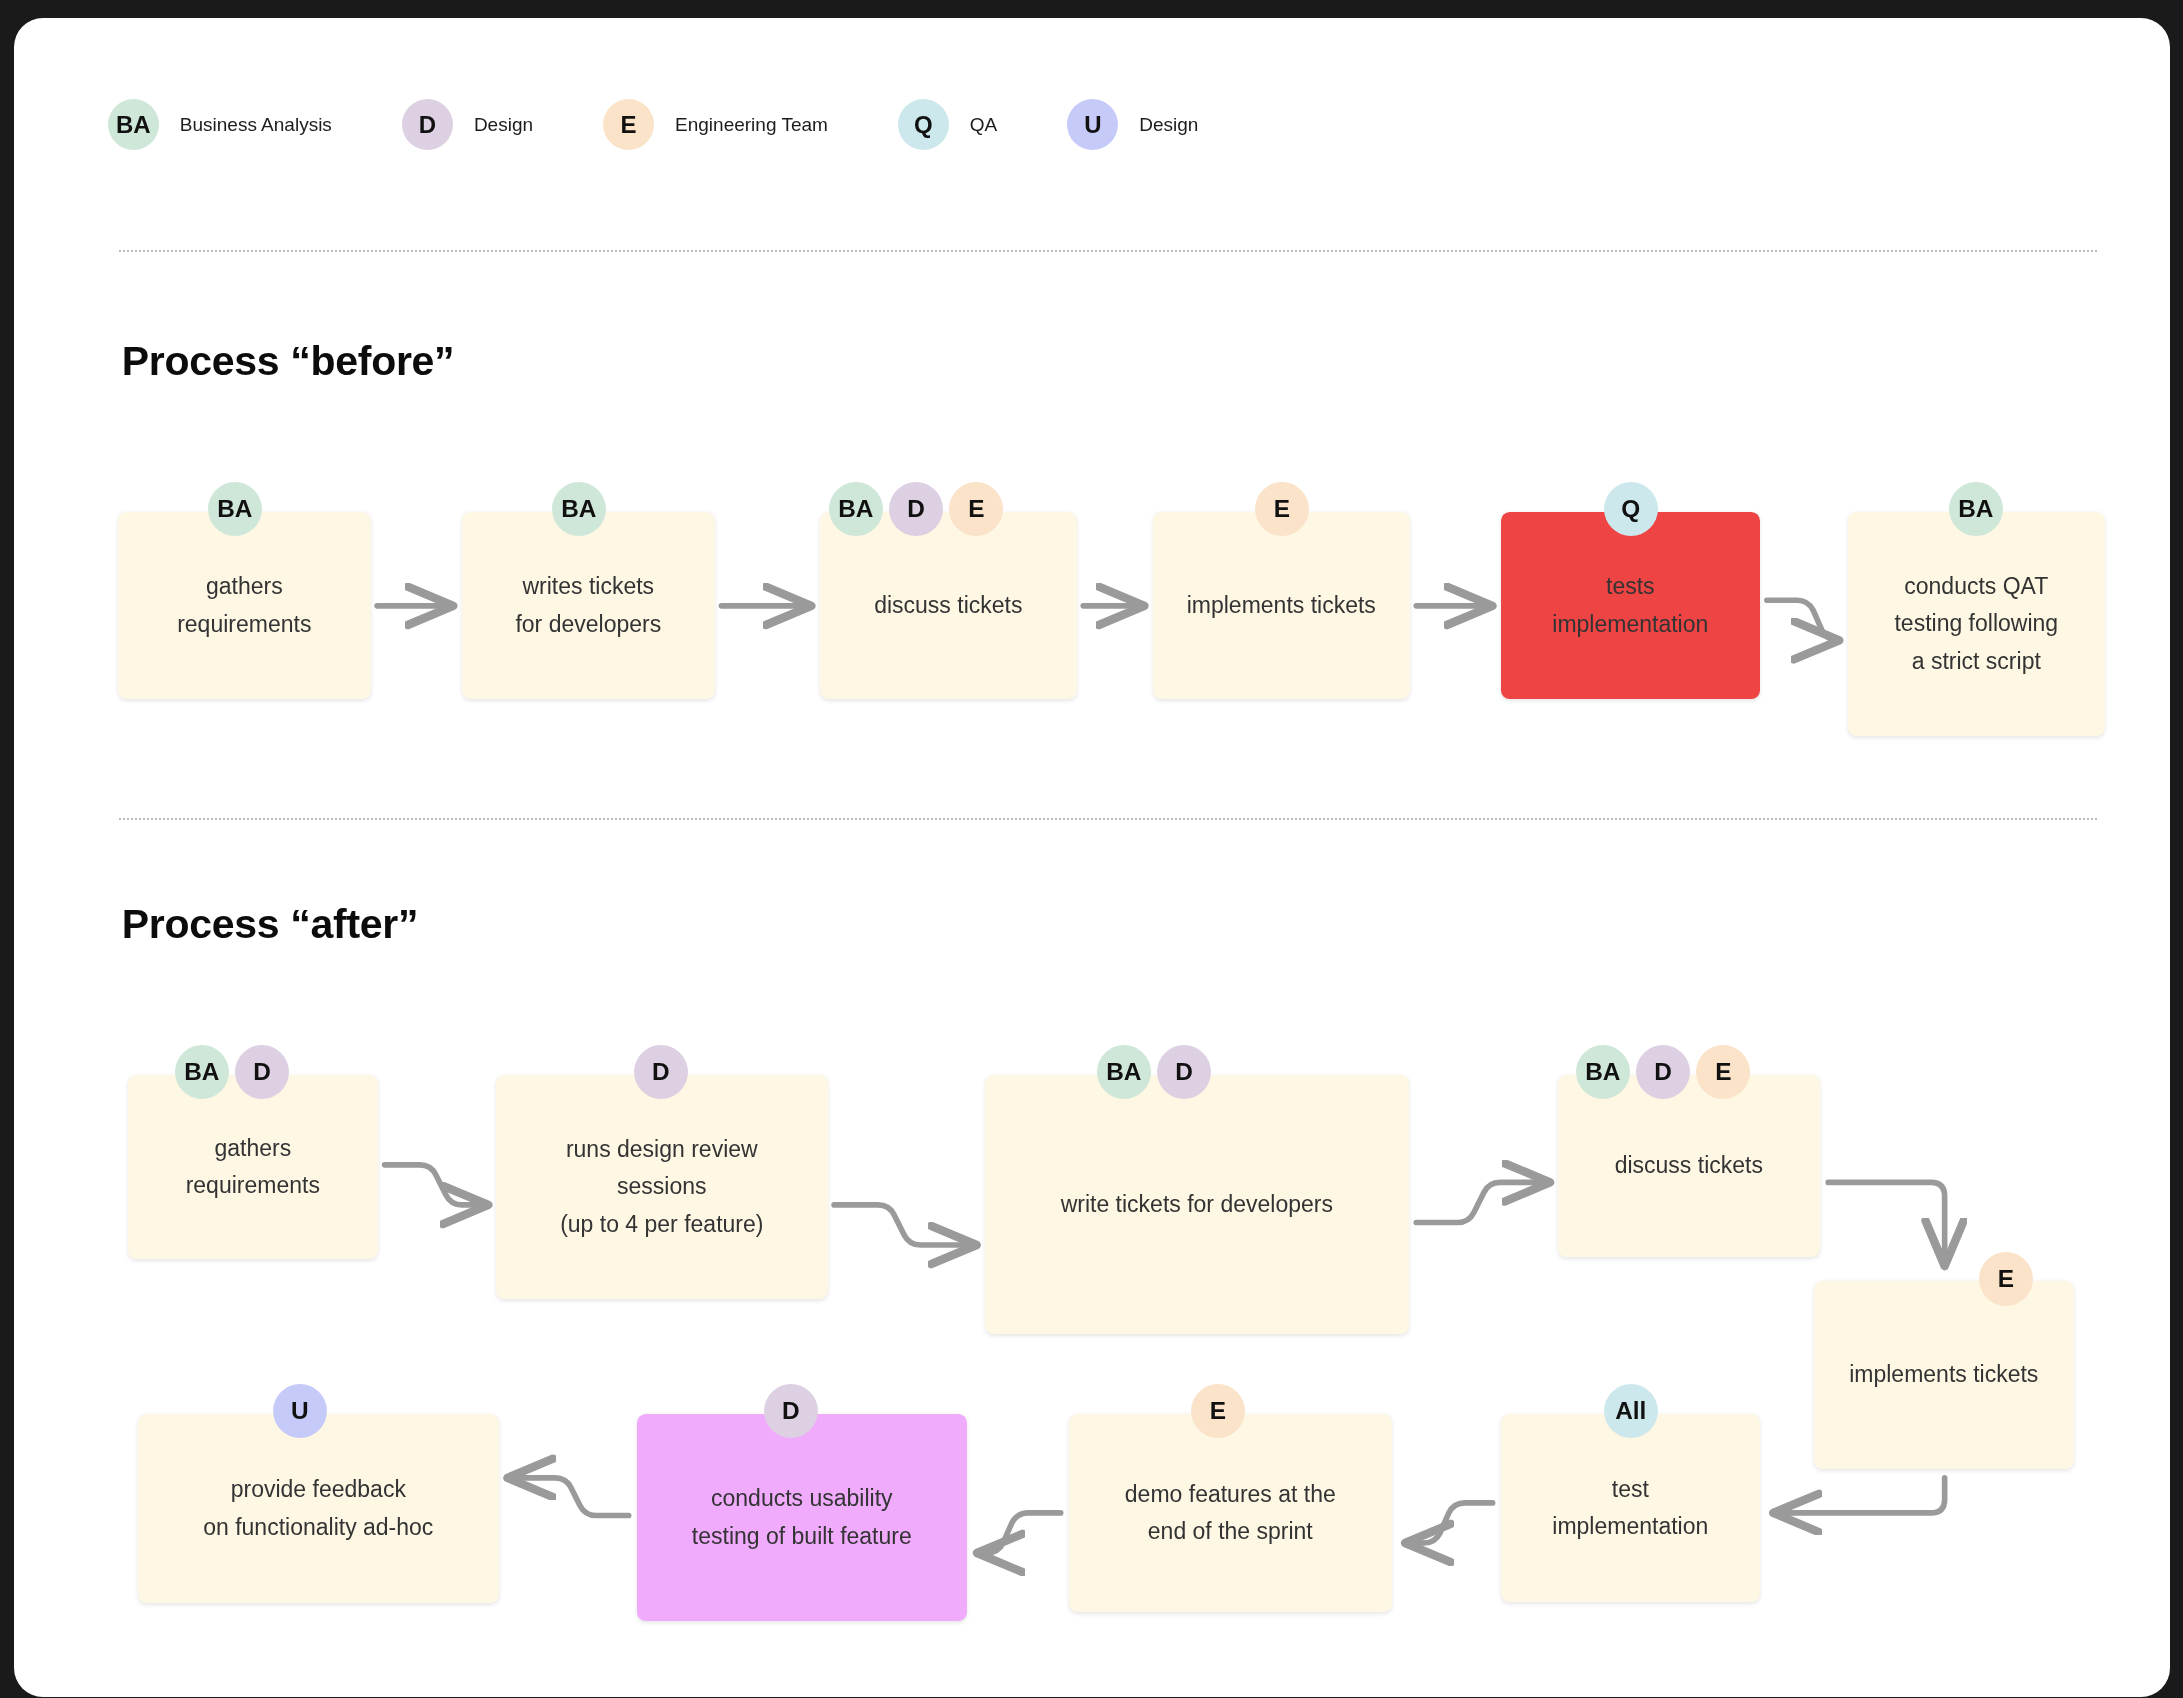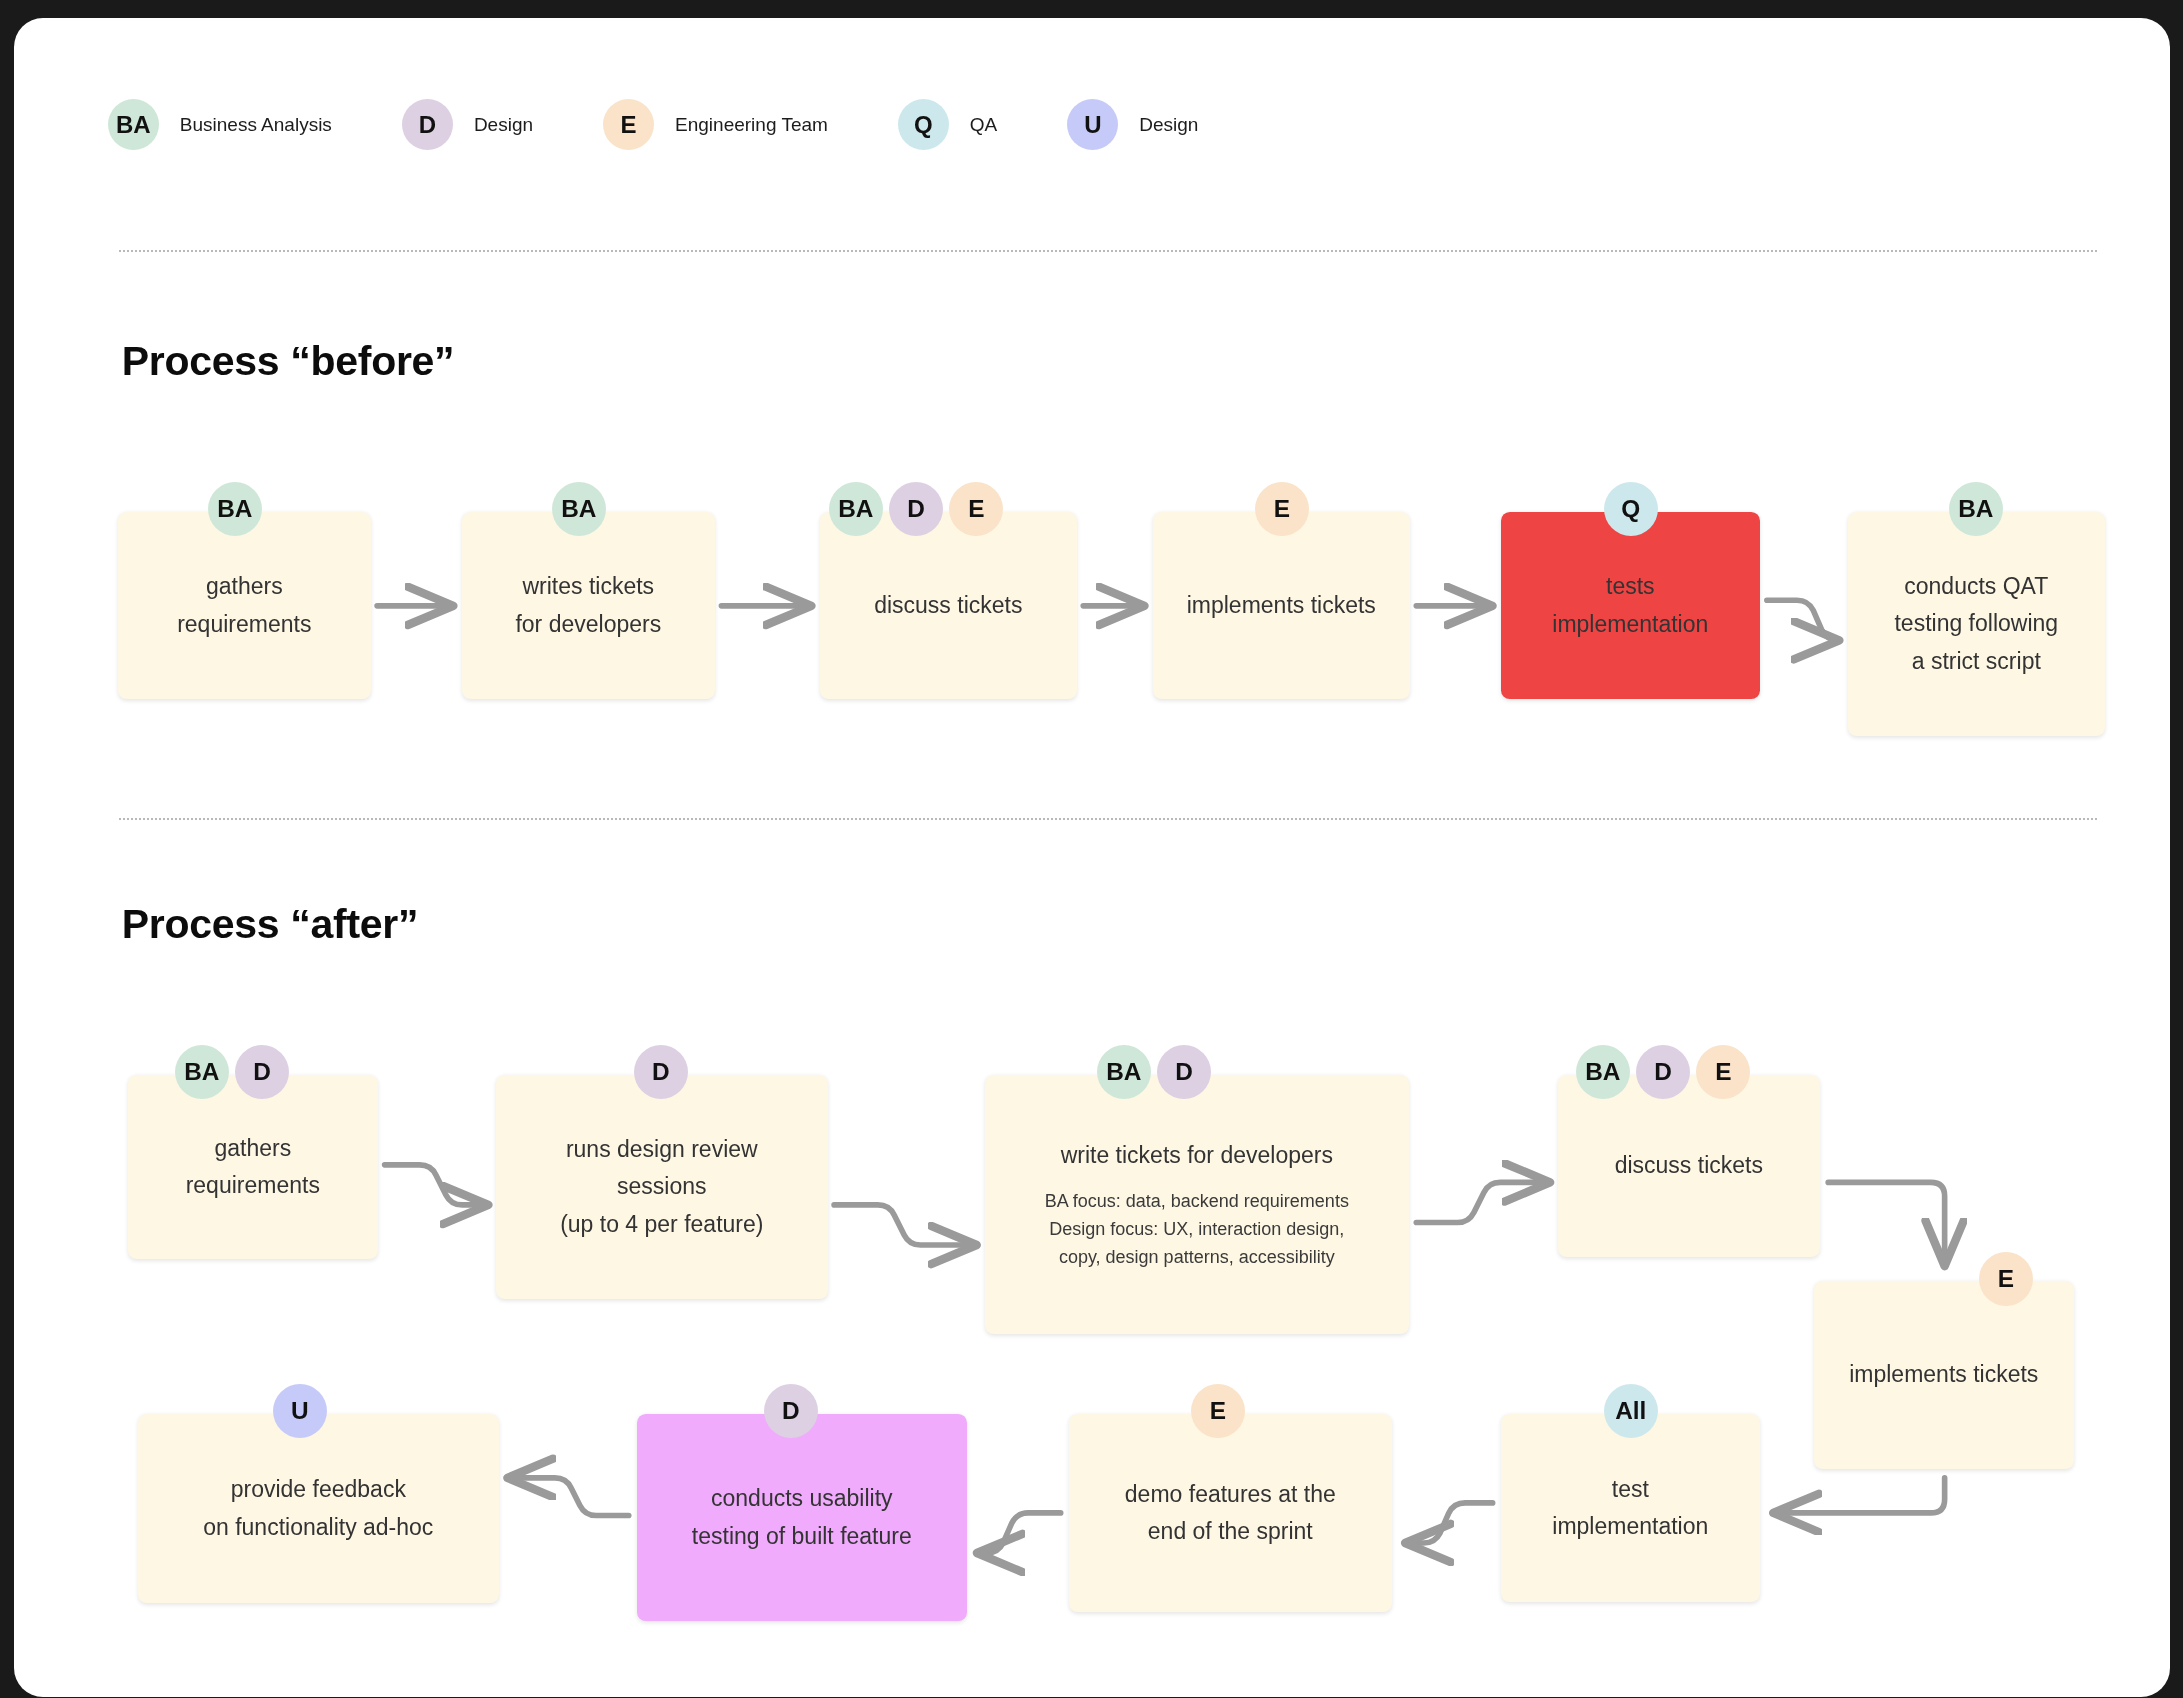--- a/index.html
+++ b/index.html
@@ -272,23 +272,20 @@
         <div class="card" style="left: 482px; top: 1057px; width: 332px; height: 224px; background: rgb(253, 247, 228);">
           <div class="card-text">runs design review
 sessions
 (up to 4 per feature)</div>
         </div>
         <div class="badges" style="left: 620px; top: 1027px;">
           <span class="badge" style="background: rgb(221, 208, 226);">D</span>
         </div>
         <div class="card" style="left: 971px; top: 1057px; width: 424px; height: 259px; background: rgb(253, 247, 228);">
           <div class="card-text">write tickets for developers</div>
-          <div class="card-subtext">BA focus: data, backend requirements
-Design focus: UX, interaction design,
-copy, design patterns, accessibility</div>
         </div>
         <div class="badges" style="left: 1083px; top: 1027px;">
           <span class="badge" style="background: rgb(207, 231, 216);">BA</span>
           <span class="badge" style="background: rgb(221, 208, 226);">D</span>
         </div>
         <div class="card" style="left: 1544px; top: 1057px; width: 262px; height: 182px; background: rgb(253, 247, 228);">
           <div class="card-text">discuss tickets</div>
         </div>
         <div class="badges" style="left: 1562px; top: 1027px;">
           <span class="badge" style="background: rgb(207, 231, 216);">BA</span>

